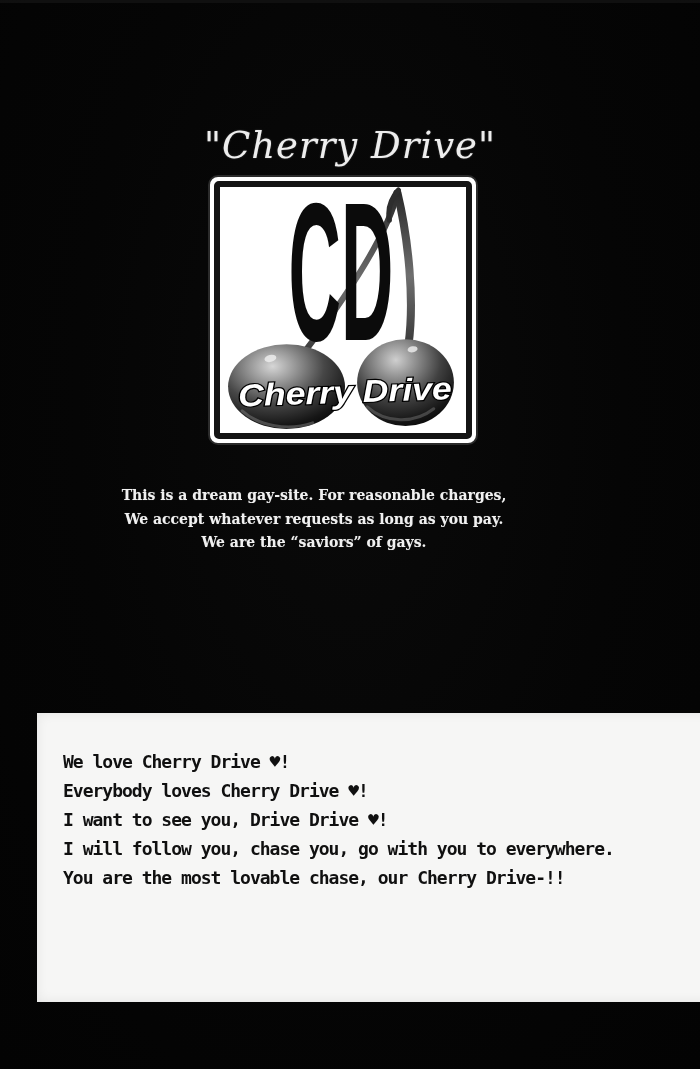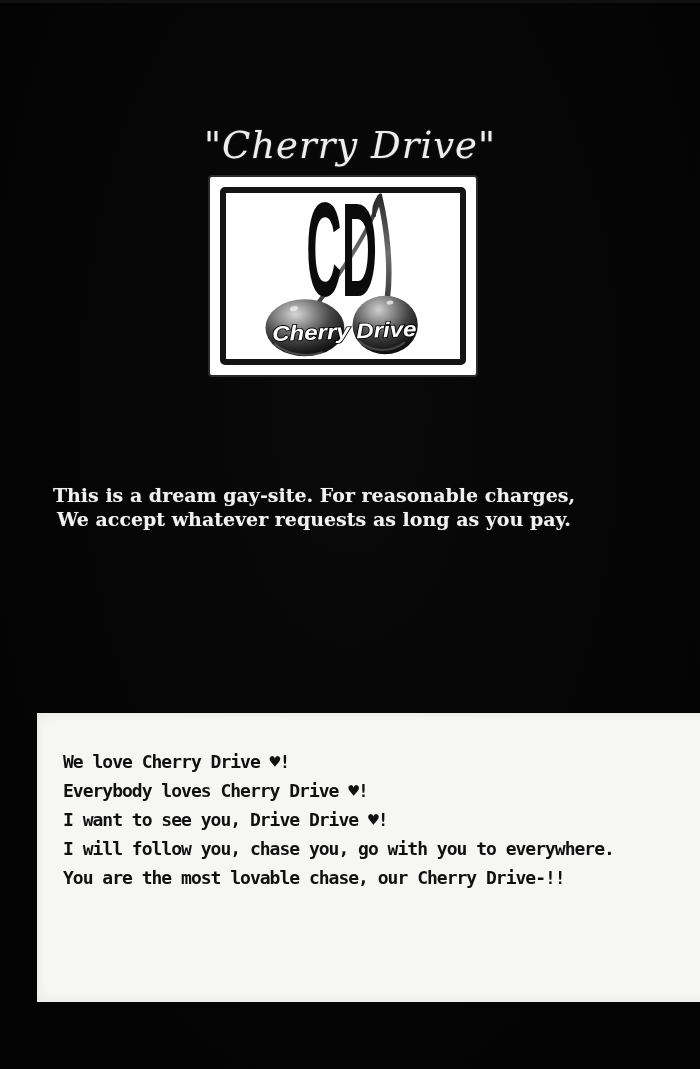--- a/index.html
+++ b/index.html
@@ -19,42 +19,42 @@
     text-align:center;
     font-family:"DejaVu Serif",serif;
     font-style:italic;
     font-size:37px;
     letter-spacing:1px;
     color:#eeeeee;
     text-shadow:0 0 2px rgba(255,255,255,.25);
   }
   .logo-frame{
     position:absolute;left:208px;top:175px;
-    width:270px;height:202px;
+    width:270px;height:270px;
     box-sizing:border-box;
     background:#ffffff;
     border:2px solid #2b2b2b;
-    border-radius:4px;
-    padding:10px;
+    border-radius:10px;
+    padding:4px;
   }
   .logo-inner{
     width:100%;height:100%;
     box-sizing:border-box;
     border:6px solid #141414;
     border-radius:5px;
     background:#ffffff;
     overflow:hidden;
   }
   .logo-inner svg{display:block;width:100%;height:100%;}
   .description{
     position:absolute;top:484px;left:0;width:628px;
     text-align:center;
     font-family:"DejaVu Serif",serif;
     font-weight:bold;
-    font-size:19px;
+    font-size:14px;
     line-height:23.5px;
     color:#f1f1f1;
     text-shadow:0 0 1px rgba(255,255,255,.3);
   }
   .note-box{
     position:absolute;left:37px;top:713px;
     width:695px;height:289px;
     box-sizing:border-box;
     background:#f6f6f5;
     box-shadow:inset 0 0 12px rgba(0,0,0,.08);
@@ -120,20 +120,21 @@
         </g>
 
         <text x="124" y="214" text-anchor="middle" font-family="Liberation Sans, sans-serif" font-weight="bold" font-style="italic" font-size="31" textLength="212" lengthAdjust="spacingAndGlyphs" fill="#ffffff" stroke="#000000" stroke-width="2.4" paint-order="stroke" transform="rotate(-2 124 206)">Cherry Drive</text>
       </svg>
     </div>
   </div>
 
   <div class="description">
     <div>This is a dream gay-site. For reasonable charges,</div>
     <div>We accept whatever requests as long as you pay.</div>
+    <div>We are the “saviors” of gays.</div>
   </div>
 
   <div class="note-box">
     <div>We love Cherry Drive ♥!</div>
     <div>Everybody loves Cherry Drive ♥!</div>
     <div>I want to see you, Drive Drive ♥!</div>
     <div>I will follow you, chase you, go with you to everywhere.</div>
     <div>You are the most lovable chase, our Cherry Drive-!!</div>
   </div>
 

